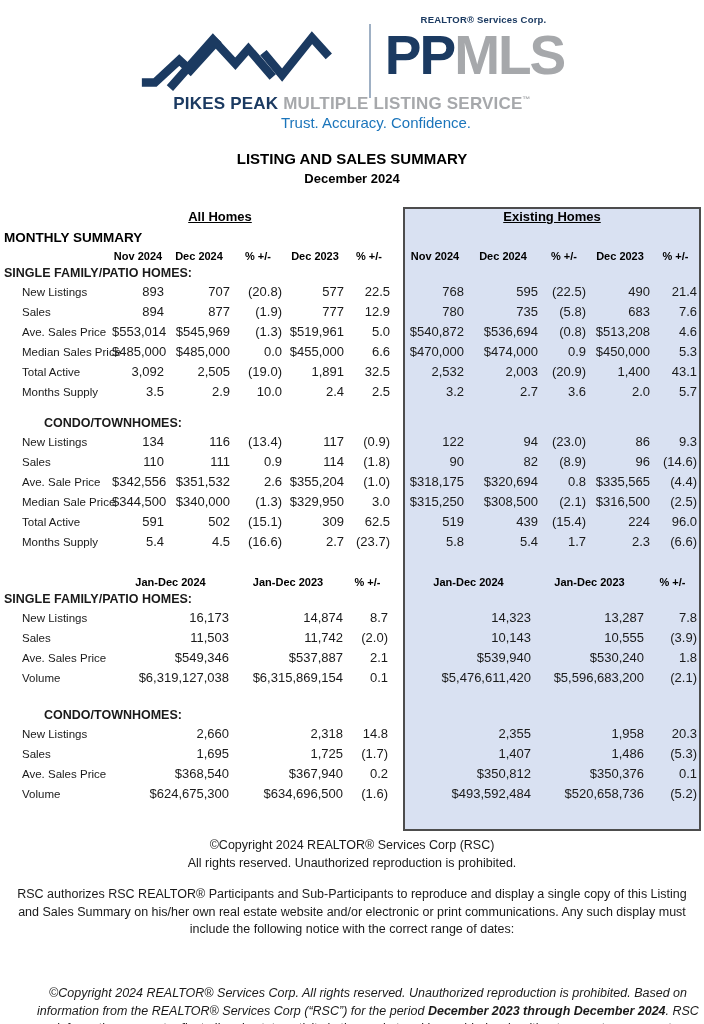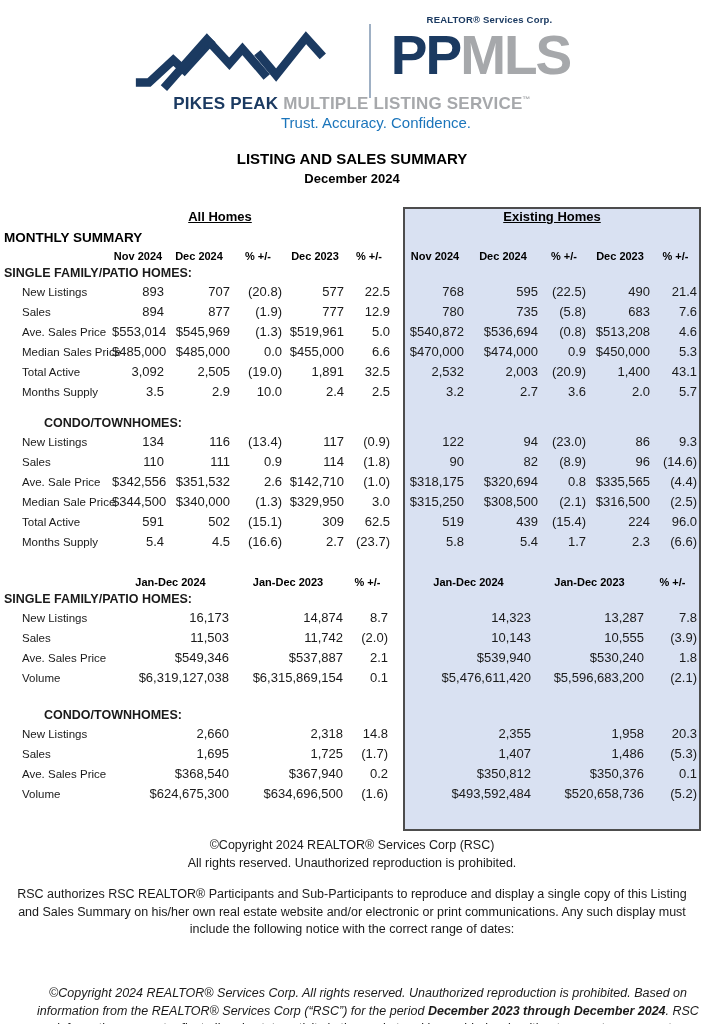--- a/index.html
+++ b/index.html
@@ -8,21 +8,21 @@
     font-family:"Liberation Sans", sans-serif; color:#1a1a1a; overflow:hidden;
   }
 
   
   .panel-existing {
     position:absolute; left:403px; top:207px; width:298px; height:624px;
     background:#d9e1f2; border:2px solid #4d4d4d; box-sizing:border-box; z-index:0;
   }
 
   
-  .logo-row { position:absolute; top:14px; left:0; right:0; display:flex; justify-content:center; align-items:flex-start; gap:20px; z-index:2; }
+  .logo-row { position:absolute; top:14px; left:0; right:0; display:flex; justify-content:center; align-items:flex-start; gap:14px; z-index:2; }
   .mountains { margin-top:12px; }
   .logo-divider { width:2px; height:74px; background:#9fb0c4; margin-top:10px; }
   .logo-right { display:flex; flex-direction:column; align-items:flex-start; }
   .corp-small { font-size:9.5px; font-weight:bold; color:#1b3a61; letter-spacing:0.2px; align-self:center; margin-left:18px; }
   .ppmls { font-size:55px; font-weight:800; letter-spacing:-2px; line-height:1.05; margin-top:2px; }
   .ppmls .pp { color:#1b3a61; }
   .ppmls .mls { color:#a6a8ab; }
   .mls-line { position:absolute; top:94px; left:0; right:0; text-align:center; font-size:17px; font-weight:800; letter-spacing:0.2px; z-index:2; }
   .mls-line .pikes { color:#1b3a61; }
   .mls-line .mlstext { color:#a6a8ab; }
@@ -233,21 +233,21 @@
           <span class="num">(8.9)</span>
           <span class="num">96</span>
           <span class="num">(14.6)</span>
         </div>
 
         <div class="mgrid trow">
           <span class="rlabel">Ave. Sale Price</span>
           <span class="num">$342,556</span>
           <span class="num">$351,532</span>
           <span class="num">2.6</span>
-          <span class="num">$142,710</span>
+          <span class="num">$355,204</span>
           <span class="num">(1.0)</span>
           <span></span>
           <span class="num">$318,175</span>
           <span class="num">$320,694</span>
           <span class="num">0.8</span>
           <span class="num">$335,565</span>
           <span class="num">(4.4)</span>
         </div>
 
         <div class="mgrid trow">

